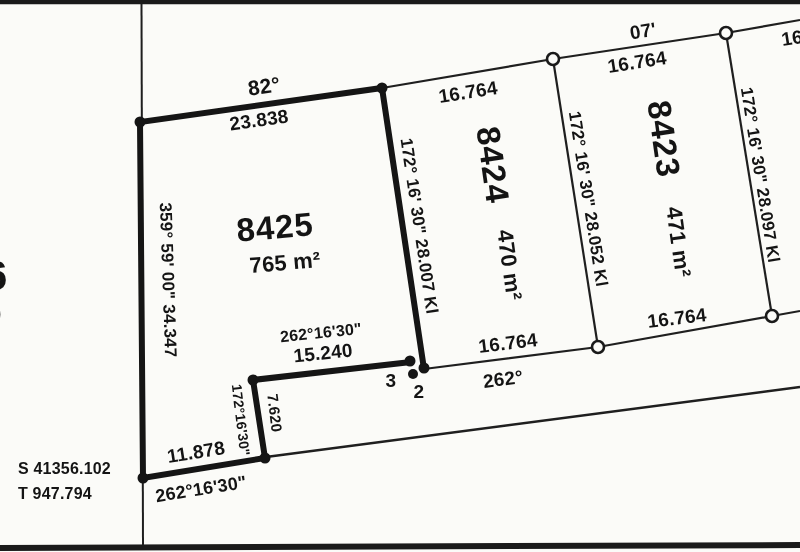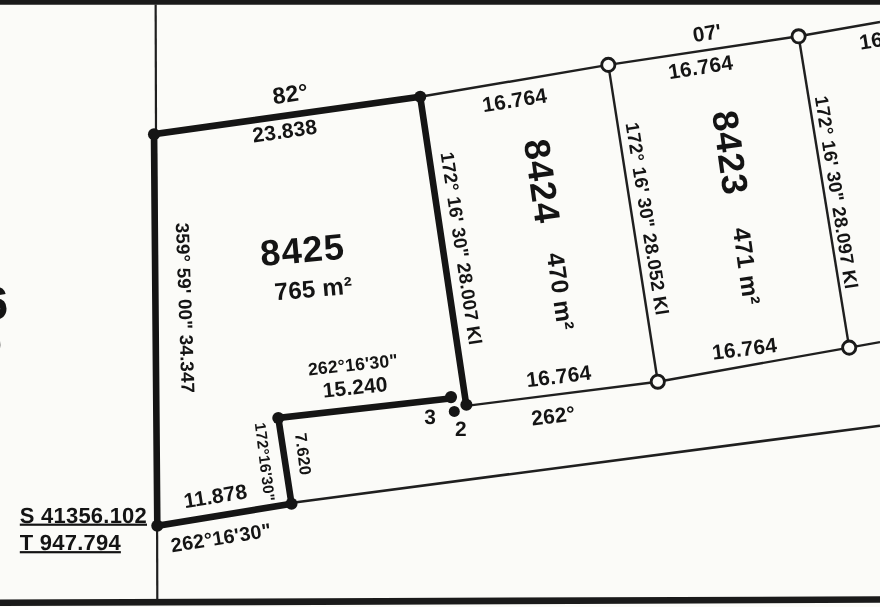--- a/index.html
+++ b/index.html
@@ -19,21 +19,21 @@
     transform-origin:center center;
     letter-spacing:0.2px;
     line-height:1;
   }
   .big{font-size:33px;letter-spacing:1px;}
   .area{font-size:22px;}
   .dim{font-size:19px;}
   .dim-sm{font-size:16px;}
   .bearing-rot{font-size:17px;}
   .pt{font-size:19px;}
-  .ref{font-size:20px;text-decoration:underline;}
+  .ref{font-size:16px;}
   .cut-big{font-size:42px;}
   .cut-sm{font-size:24px;}
 </style>
 </head>
 <body>
 
 <div id="plan">
 
   <svg id="linework" width="800" height="552" viewBox="0 0 800 552">
 

